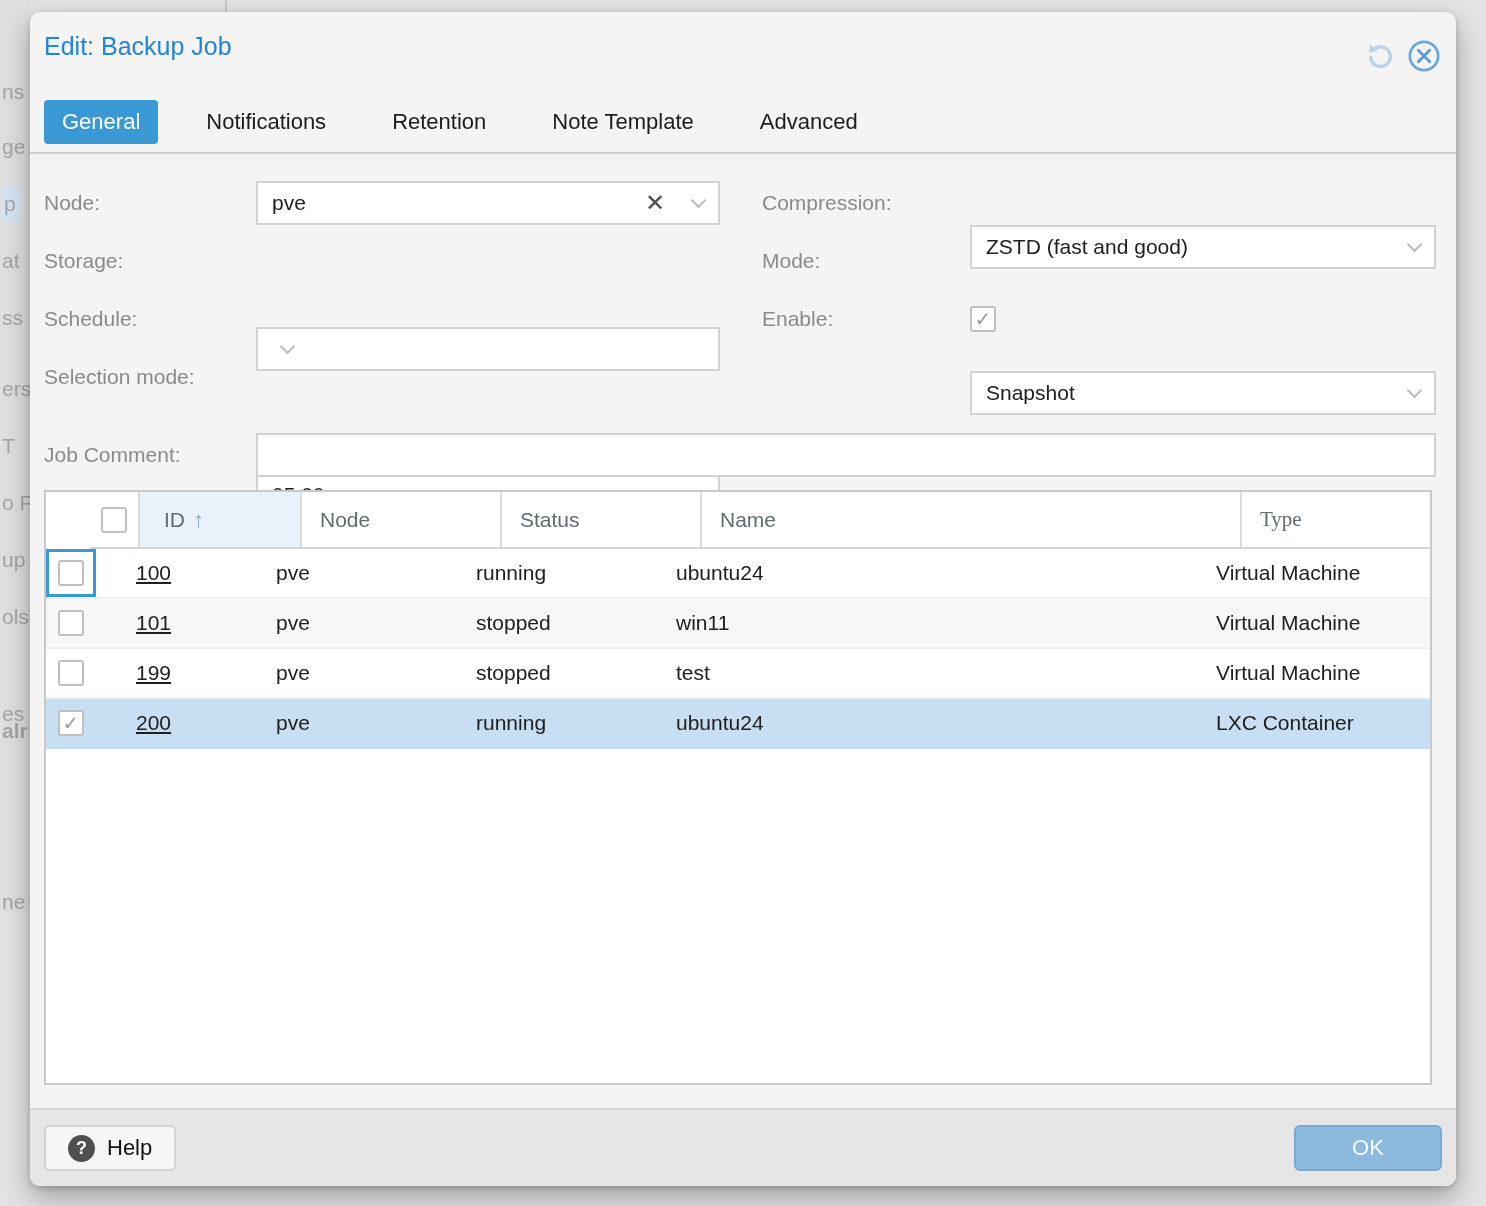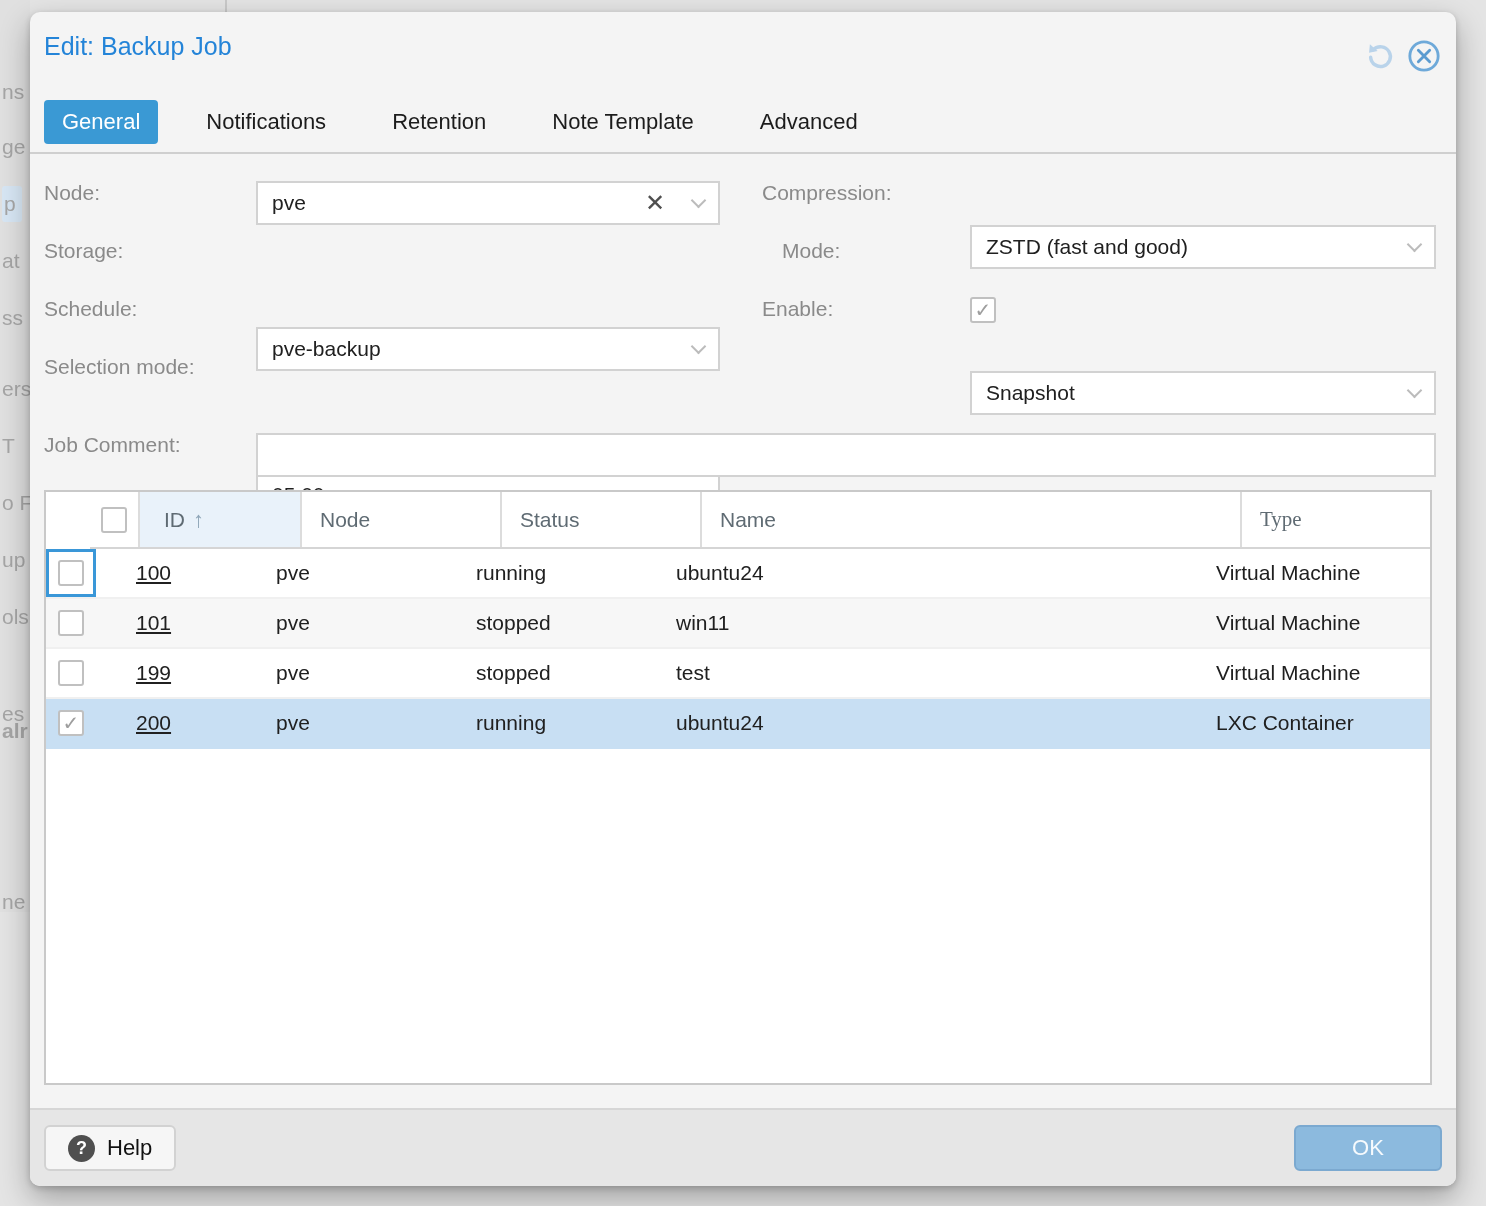--- a/index.html
+++ b/index.html
@@ -28,21 +28,21 @@
   .tool-btn { width:32px; height:32px; display:flex; align-items:center; justify-content:center; cursor:pointer; }
 
   
   .tabs { position:absolute; left:14px; top:88px; display:flex; gap:30px; }
   .tab { font-size:22px; color:#1c1c1c; padding:9px 18px; border-radius:4px; line-height:26px; cursor:pointer; }
   .tab.active { background:#3a99d4; color:#ffffff; }
   .tab-divider { position:absolute; left:0; right:0; top:140px; height:2px; background:#cfcfcf; }
 
   
   .form { position:absolute; left:14px; top:169px; right:14px; }
-  .frow { position:absolute; height:44px; display:flex; align-items:flex-start; }
+  .frow { position:absolute; height:44px; display:flex; align-items:center; }
   .flabel { font-size:21px; color:#8a8a8a; }
   .field {
     background:#ffffff; border:2px solid #d2d2d2; height:44px;
     display:flex; align-items:center; padding:0 14px; font-size:21px; color:#202020;
     position:relative;
   }
   .field .val { flex:1; }
   .chev { width:11px; height:11px; border-right:2px solid #bcbcbc; border-bottom:2px solid #bcbcbc; transform:rotate(45deg); margin-top:-6px; margin-left:10px; flex:none; }
   .clear-x { font-size:24px; font-weight:bold; color:#4f4f4f; margin-right:18px; flex:none; line-height:1; cursor:pointer; }
   .cbox {
@@ -164,24 +164,23 @@
     </div>
     <div class="frow field" style="left:926px; top:0; width:466px;">
       <span class="val">ZSTD (fast and good)</span>
       <span class="chev"></span>
     </div>
 
     <div class="frow" style="left:0; top:58px; width:212px;">
       <span class="flabel">Storage:</span>
     </div>
     <div class="frow field" style="left:212px; top:58px; width:464px;">
-      <span class="val">pve-backup</span>
-      <span class="chev"></span>
-    </div>
-    <div class="frow" style="left:718px; top:58px; width:200px;margin-left:20px;">
+      <span class="chev"></span>
+    </div>
+    <div class="frow" style="left:718px; top:58px; width:200px;">
       <span class="flabel">Mode:</span>
     </div>
     <div class="frow field" style="left:926px; top:58px; width:466px;">
       <span class="val">Snapshot</span>
       <span class="chev"></span>
     </div>
 
     <div class="frow" style="left:0; top:116px; width:212px;">
       <span class="flabel">Schedule:</span>
     </div>

